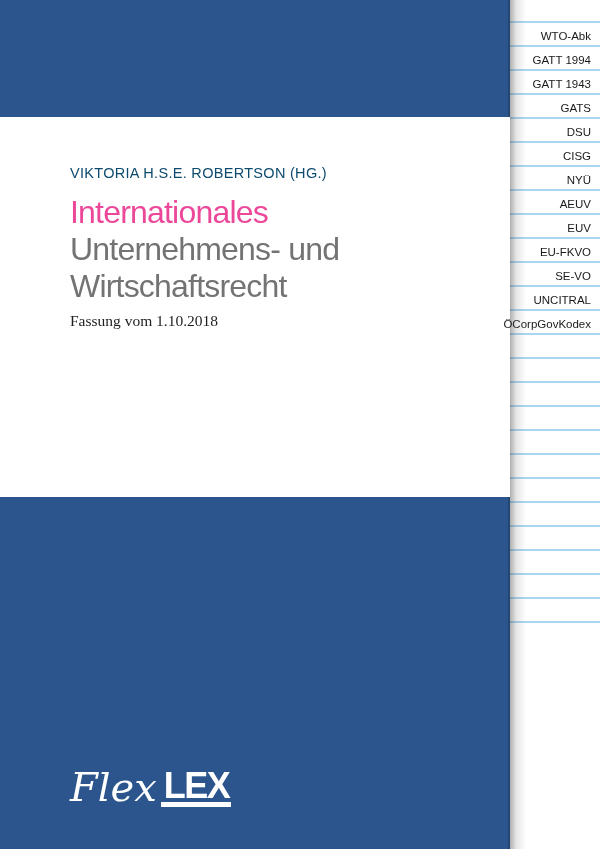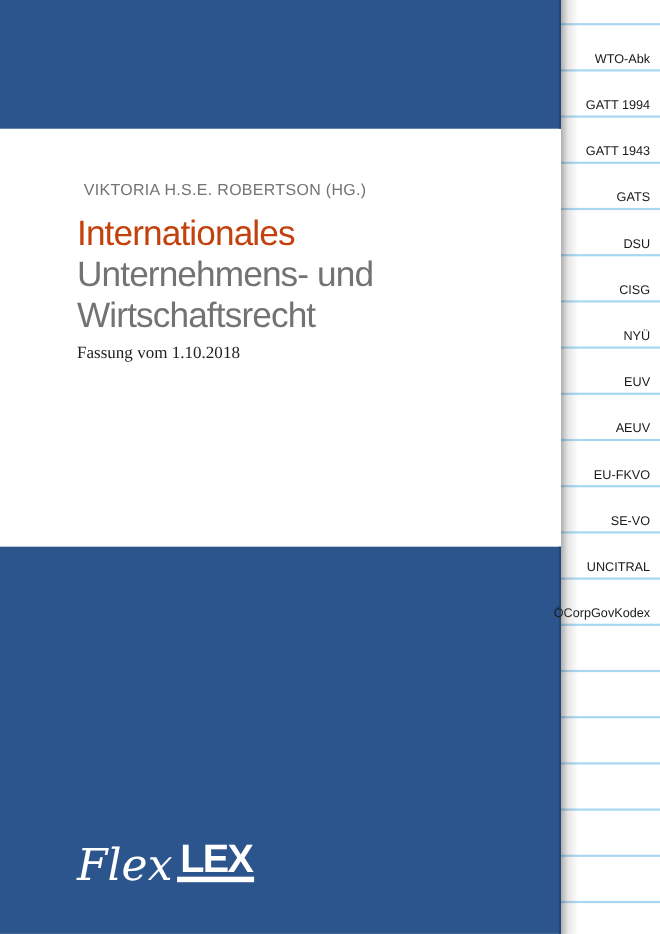--- a/index.html
+++ b/index.html
@@ -27,49 +27,48 @@
     border-right: 2px solid #234672;
   }
   .band-top    { top: 0;      height: 117px; }
   .band-bottom { top: 497px;  height: 352px; }
 
   .title-block { position: absolute; left: 70px; top: 165px; }
   .author {
     font-size: 14.5px;
     line-height: 17px;
     letter-spacing: 0.3px;
-    color: #737373;
+    color: #0c4a6e;
     margin: 0 0 12px 0;
     white-space: nowrap;
-    text-align: center;
   }
   .book-title {
     margin: 0 0 6px 0;
     font-size: 32px;
     line-height: 37px;
     font-weight: 400;
     letter-spacing: -0.8px;
   }
   .book-title .t-line { display: block; white-space: nowrap; }
-  .t-black { color: #c2410c; }
+  .t-black { color: #ec4899; }
   .t-blue  { color: #737373; }
   .edition {
     font-size: 15.5px;
     line-height: 19px;
     color: #1e1e1e;
     white-space: nowrap;
     font-family: Liberation Serif, serif;
   }
 
   
   .logo {
     position: absolute;
     left: 70px; top: 767px;
     display: flex;
-    align-items: flex-start;
+    align-items: flex-end;
     color: #ffffff;
   }
   .logo-flex {
     font-family: "DejaVu Serif", serif;
     font-style: italic;
     font-size: 40px;
     line-height: 1;
   }
   .logo-lex {
     display: inline-block;
@@ -97,21 +96,21 @@
     width: 16px;
     background: linear-gradient(90deg,
       rgba(45,45,45,0.38) 0%,
       rgba(120,120,120,0.18) 40%,
       rgba(255,255,255,0) 100%);
     pointer-events: none;
     z-index: 2;
   }
   .row {
     box-sizing: border-box;
-    height: 42px;
+    height: 24px;
     border-bottom: 2px solid #a9d7f2;
     display: flex;
     align-items: flex-end;
     justify-content: flex-end;
     padding: 0 9px 3px 0;
   }
   .row.spacer { height: 23px; }
   .tab {
     font-size: 11.5px;
     line-height: 12px;
@@ -163,26 +162,26 @@
     <div class="row">
         <span class="tab">DSU</span>
       </div>
     <div class="row">
         <span class="tab">CISG</span>
       </div>
     <div class="row">
         <span class="tab">NYÜ</span>
       </div>
     <div class="row">
+        <span class="tab">AEUV</span>
+      </div>
+    <div class="row">
         <span class="tab">EUV</span>
       </div>
     <div class="row">
-        <span class="tab">AEUV</span>
-      </div>
-    <div class="row">
         <span class="tab">EU-FKVO</span>
       </div>
     <div class="row">
         <span class="tab">SE-VO</span>
       </div>
     <div class="row">
         <span class="tab">UNCITRAL</span>
       </div>
     <div class="row">
         <span class="tab">ÖCorpGovKodex</span>

